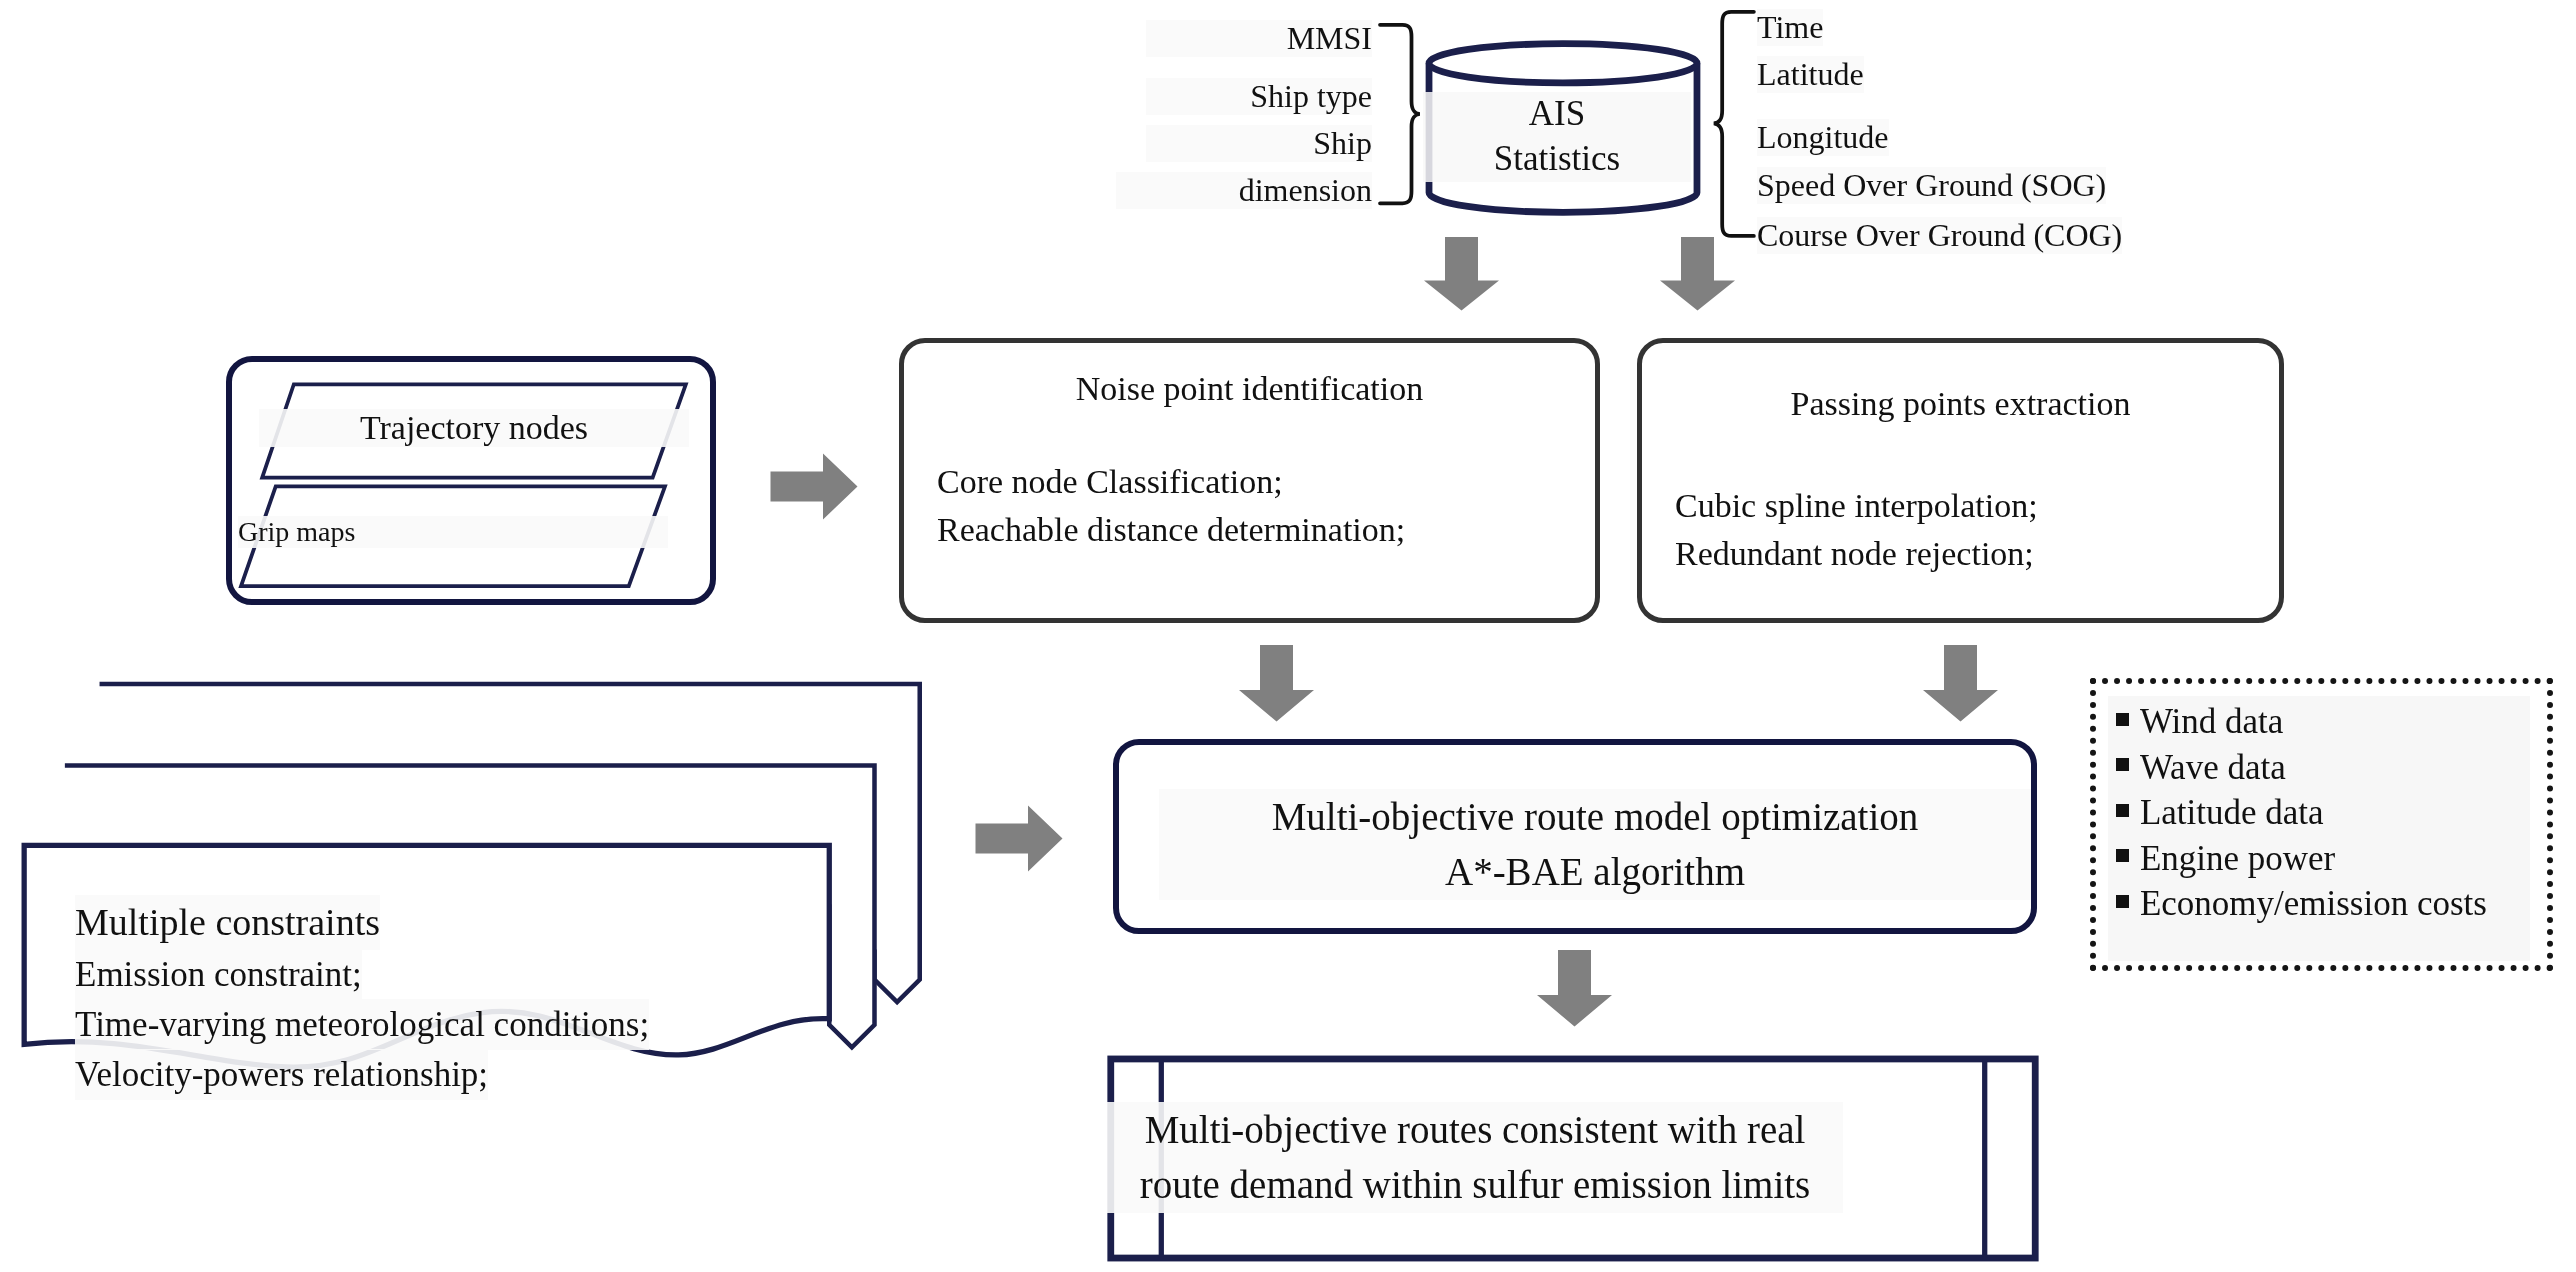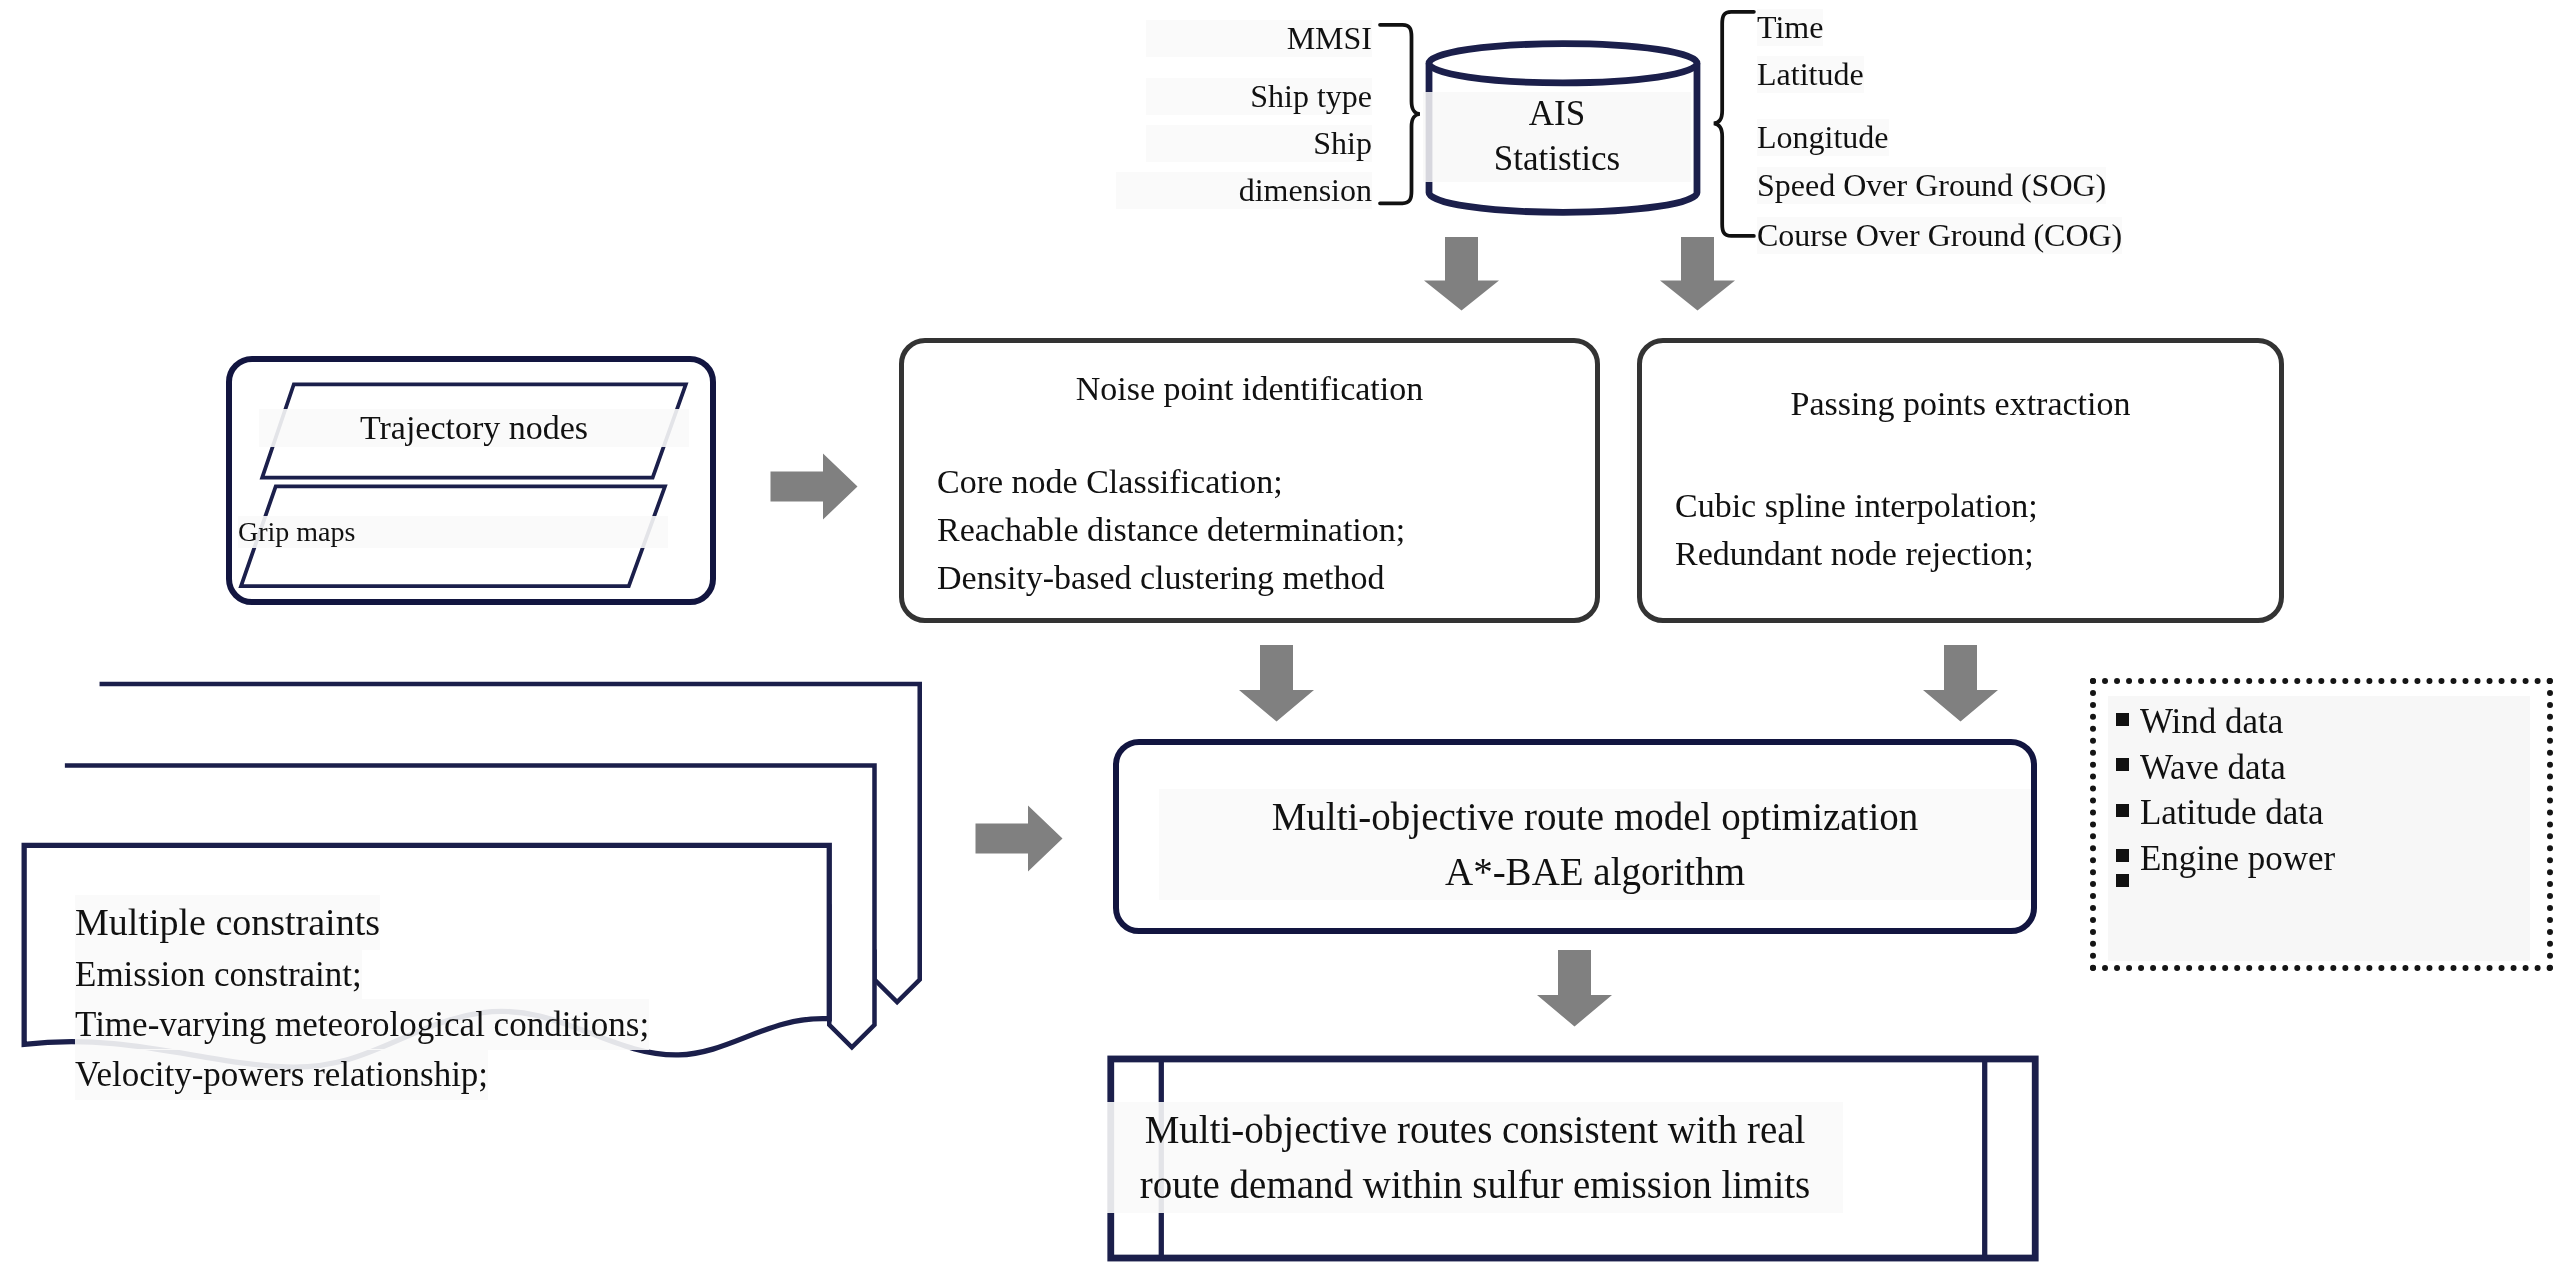--- a/index.html
+++ b/index.html
@@ -113,21 +113,20 @@
   </div>
 
   <svg class="arrow" style="left:769px;top:452px;" width="90" height="69" viewBox="0 0 120 92">
     <path d="M2 26 H72 V2 L118 46 L72 90 V66 H2 Z" fill="#808080"></path>
   </svg>
 
   <div class="card dark" style="left:899px;top:338px;width:701px;height:285px;">
     <div class="box-title" style="top:27px;">Noise point identification</div>
     <div class="box-list" style="left:33px;top:115px;">Core node Classification;</div>
     <div class="box-list" style="left:33px;top:163px;text-align:center;">Reachable distance determination;</div>
-    <div class="box-list" style="left:33px;top:211px;">Density-based clustering method</div>
   </div>
 
   <div class="card dark" style="left:1637px;top:338px;width:647px;height:285px;">
     <div class="box-title" style="top:42px;">Passing points extraction</div>
     <div class="box-list" style="left:33px;top:139px;">Cubic spline interpolation;</div>
     <div class="box-list" style="left:33px;top:187px;">Redundant node rejection;</div>
   </div>
 
   <svg class="arrow" style="left:1235px;top:645px;" width="83" height="78" viewBox="0 0 110 104">
     <path d="M33 0 H77 V60 H105 L55 102 L5 60 H33 Z" fill="#808080"></path>
@@ -177,20 +176,21 @@
       <div class="bullet-row">
         <span class="bullet-sq"></span>
         <span>Latitude data</span>
       </div>
       <div class="bullet-row">
         <span class="bullet-sq"></span>
         <span>Engine power</span>
       </div>
       <div class="bullet-row">
         <span class="bullet-sq"></span>
+        <span>Economy/emission costs</span>
       </div>
     </div>
   </div>
 
   <svg class="arrow" style="left:1533px;top:950px;" width="83" height="78" viewBox="0 0 110 104">
     <path d="M33 0 H77 V60 H105 L55 102 L5 60 H33 Z" fill="#808080"></path>
   </svg>
 
   <div class="abs" style="left:1107px;top:1055px;width:736px;height:207px;">
     <svg width="932" height="207" viewBox="0 0 1236 274" style="position:absolute;left:0;top:0;">

